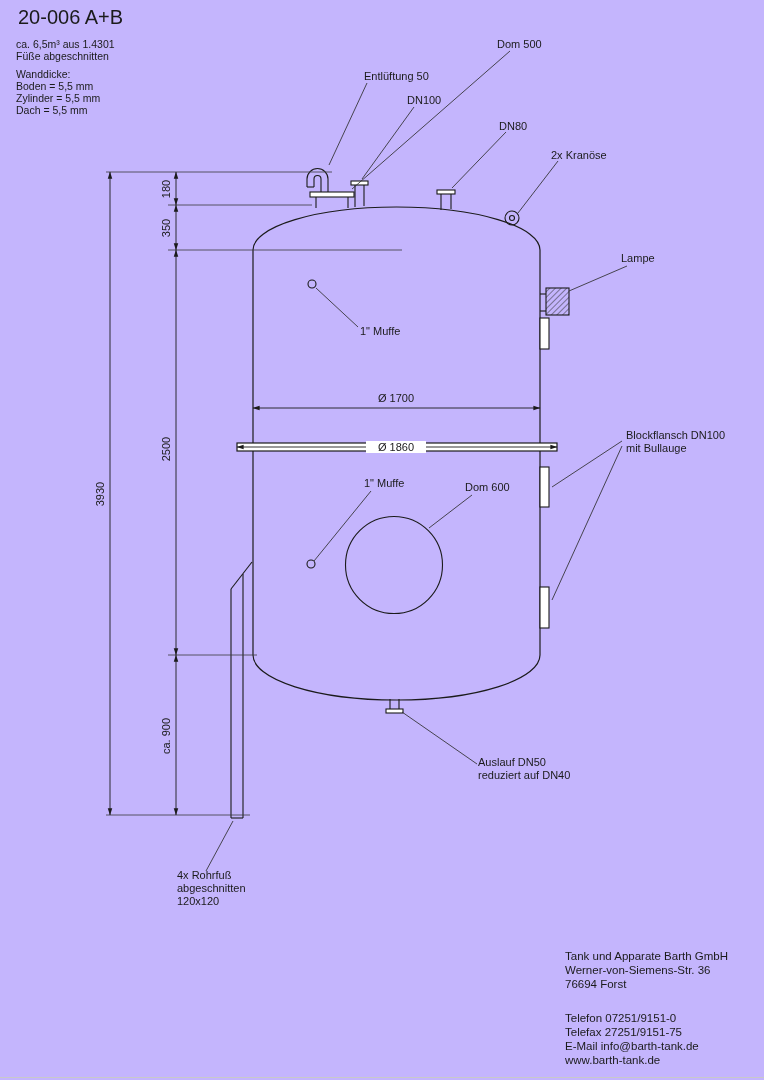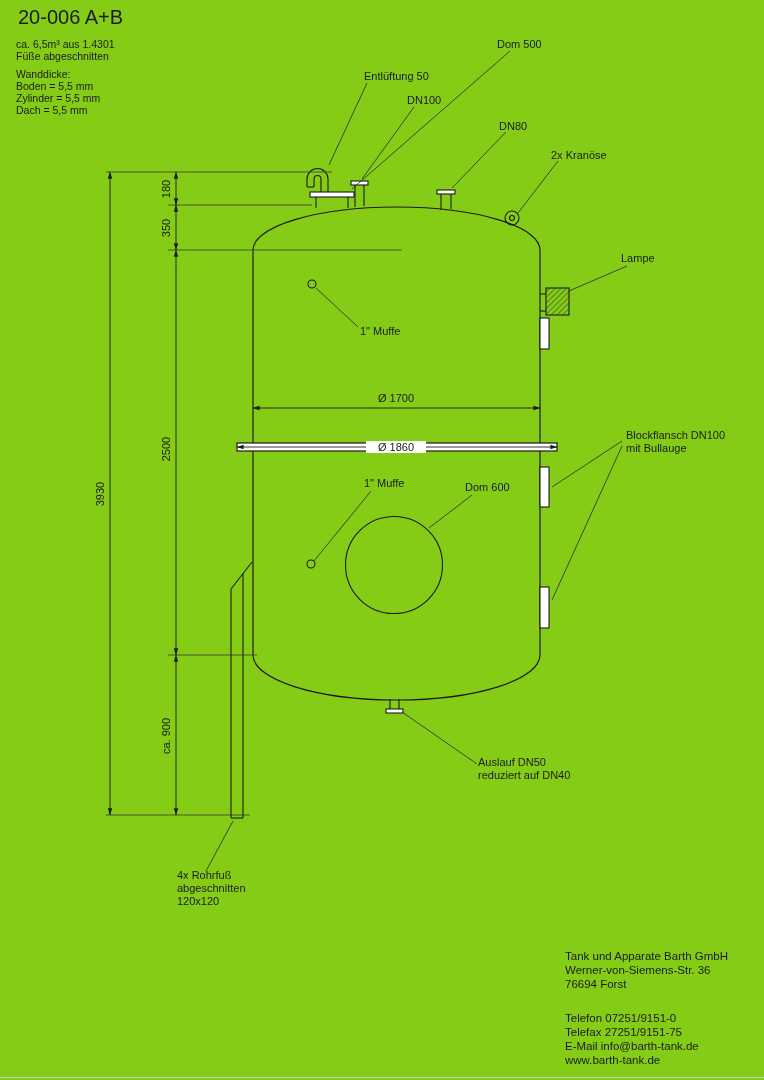--- a/index.html
+++ b/index.html
@@ -1,20 +1,20 @@
 <!DOCTYPE html>
 <html><head>
 <meta charset="utf-8">
 <style>
   html, body { margin: 0; padding: 0; background: #ffffff; }
   .page {
     position: relative;
     width: 764px;
     height: 1080px;
-    background: #84cc16;
+    background: #c4b5fd;
     overflow: hidden;
     font-family: "Liberation Sans", sans-serif;
   }
   svg { display: block; }
   text {
     font-family: "Liberation Sans", sans-serif;
     fill: #1b1b1b;
   }
   .t-title { font-size: 20px; }
   .t-spec  { font-size: 10.5px; }

